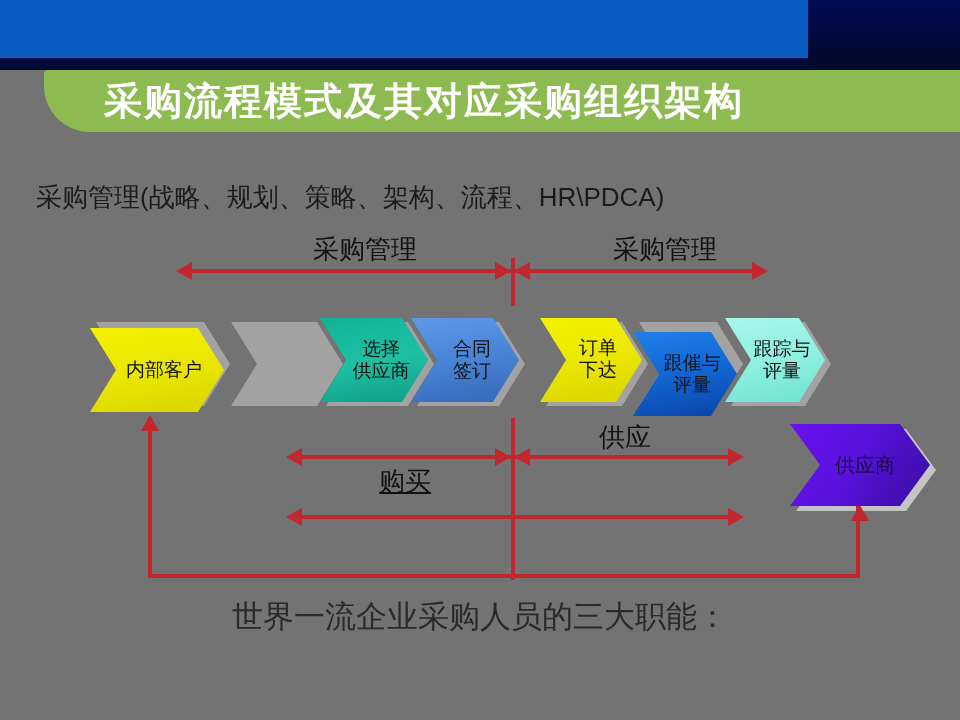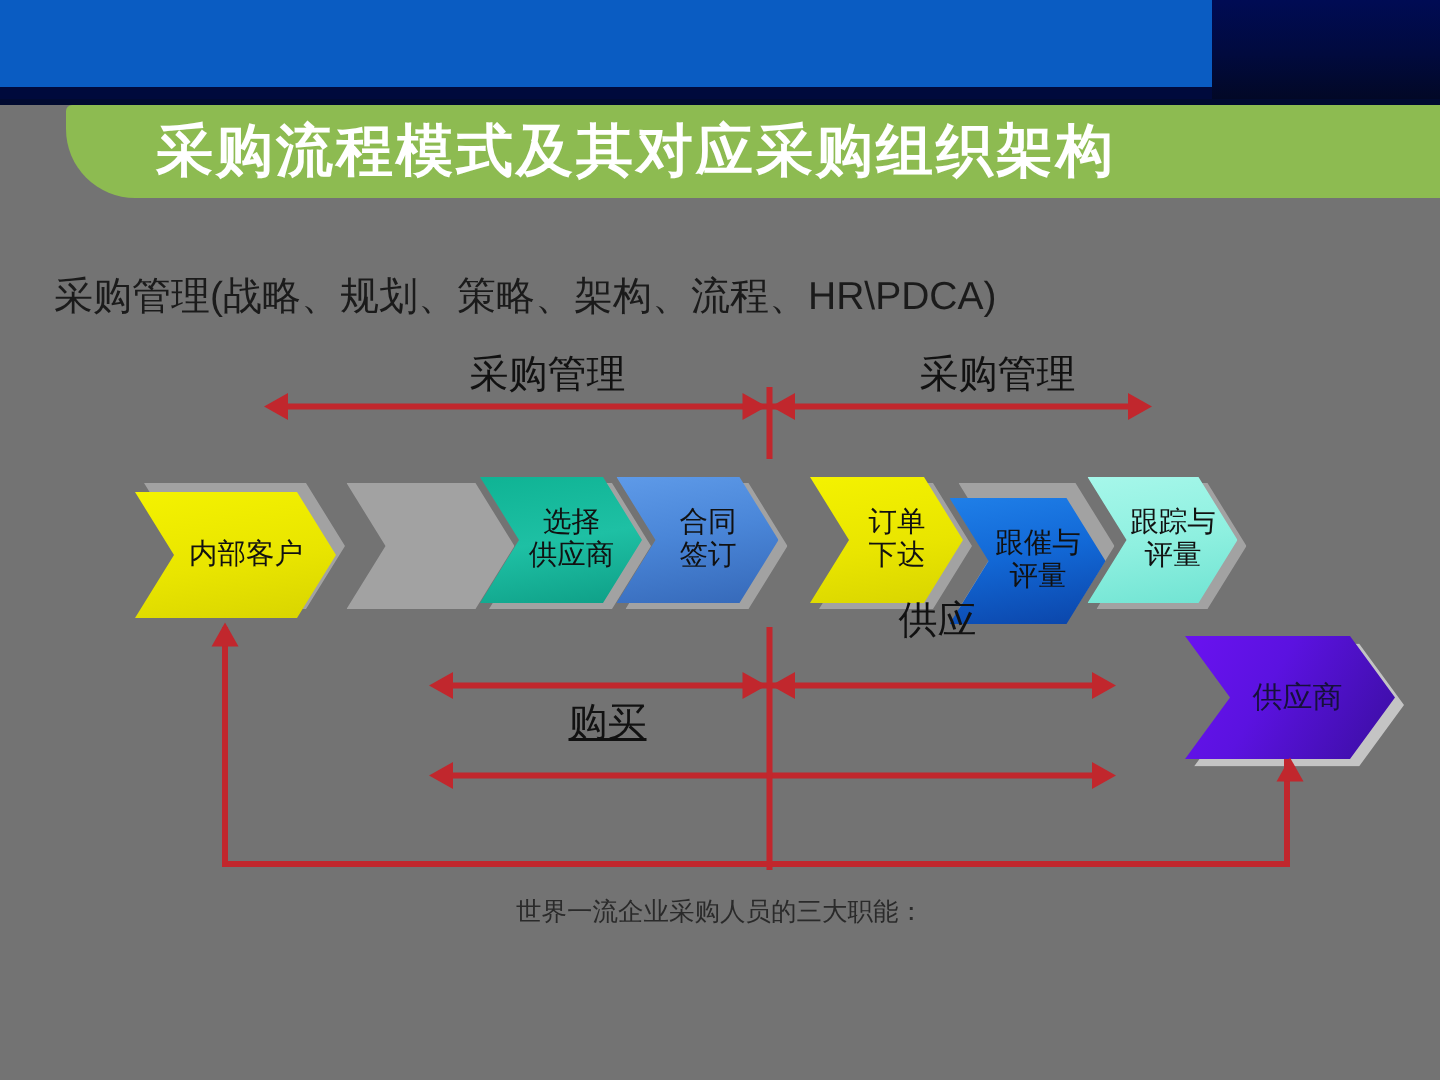--- a/index.html
+++ b/index.html
@@ -152,21 +152,21 @@
     padding-left: 10px;
     white-space: pre-line;
   }
 
   .footer-note {
     position: absolute;
     left: 0; top: 596px;
     width: 960px;
     text-align: center;
     font-family: "Liberation Serif", "DejaVu Serif", serif;
-    font-size: 17px;
+    font-size: 31px;
     color: #2a2a2a;
     white-space: nowrap;
   }
 </style>
 </head>
 <body>
 
 <div id="slide">
 
   <div class="hdr-dark"></div>
@@ -219,21 +219,21 @@
     <span class="chev-lbl">跟催与
 评量</span>
   </div>
 
   <div class="chev-shadow" style="left:731px; top:322px; width:100px;"></div>
   <div class="chev" style="left:725px; top:318px; width:100px; background:linear-gradient(170deg,#a6f7ea 0%, #8ff0e0 50%, #6fe3d2 100%);">
     <span class="chev-lbl">跟踪与
 评量</span>
   </div>
 
-  <div class="arrow-label" style="left:520px; top:396px; width:210px;">供应</div>
+  <div class="arrow-label" style="left:520px; top:420px; width:210px;">供应</div>
 
   <div class="hline" style="left:300px; top:455px; width:432px;"></div>
   <div class="ah ah-l" style="left:286px; top:448px;"></div>
   <div class="ah ah-r" style="left:728px; top:448px;"></div>
   <div class="ah ah-r" style="left:495px; top:448px;"></div>
   <div class="ah ah-l" style="left:514px; top:448px;"></div>
 
   <div class="arrow-label" style="left:300px; top:464px; width:210px;text-decoration:underline;">购买</div>
   <div class="hline" style="left:300px; top:515px; width:432px;"></div>
   <div class="ah ah-l" style="left:286px; top:508px;"></div>

